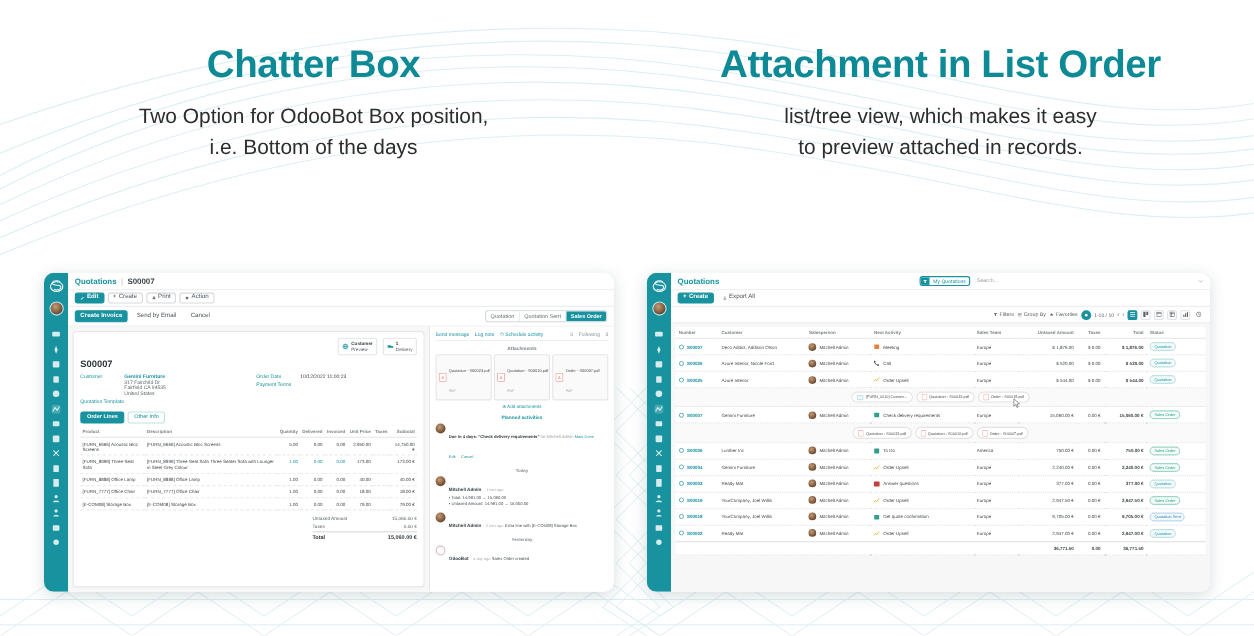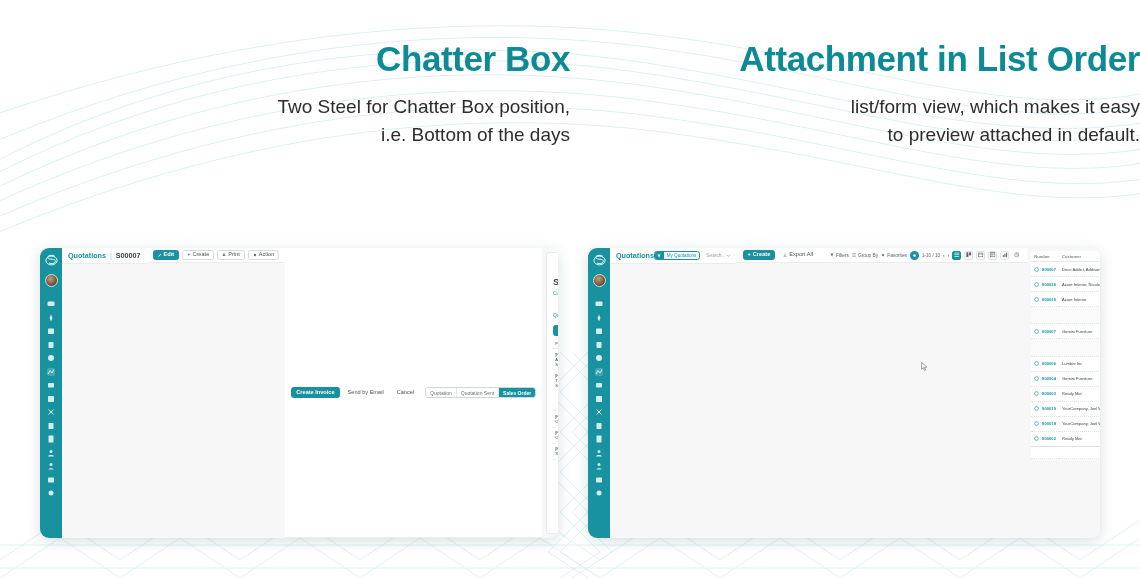--- a/index.html
+++ b/index.html
@@ -8,21 +8,21 @@
     font-family: "Liberation Sans", sans-serif;
     background: #ffffff;
     position: relative;
     overflow: hidden;
   }
   .bg-waves { position: absolute; inset: 0; z-index: 0; pointer-events: none; }
   .stage { position: relative; z-index: 2; width: 1140px; height: 578px; }
 
   
   .headers { display: flex; width: 1140px; padding-top: 40px; }
-  .hcol { width: 570px; text-align: right; }
+  .hcol { width: 570px; text-align: center; }
   .htitle {
     font-size: 35px; font-weight: bold; color: #0d8a96;
     letter-spacing: -0.4px; line-height: 1.1;
   }
   .hsub {
     margin-top: 14px; font-size: 19px; color: #2d2d2d;
     line-height: 1.5; font-weight: 400;
   }
   .hsub div { white-space: nowrap; }
 
@@ -42,21 +42,21 @@
   .side-logo { width: 15px; height: 15px; opacity: .95; }
   .side-avatar {
     width: 13px; height: 13px; border-radius: 50%;
     background: radial-gradient(circle at 40% 35%, #c99b74, #6b4a31 70%);
     border: 1px solid #bfe4e8; margin-top: 6px;
   }
   .side-icons { margin-top: 13px; display: flex; flex-direction: column; gap: 5.5px; align-items: center; }
   .side-ic { width: 8px; height: 8px; opacity: .82; }
   .side-ic.active { background: rgba(255,255,255,.25); border-radius: 2px; }
 
-  .odoo-body { flex: 1; display: flex; flex-direction: row; background: #f7f7f8; min-width: 0; }
+  .odoo-body { flex: 1; display: flex; flex-direction: column; background: #f7f7f8; min-width: 0; }
 
   .odoo-topbar {
     height: 16px; background: #fff; display: flex; align-items: center;
     padding: 0 6px; border-bottom: 1px solid #ececec; flex: 0 0 16px;
   }
   .bc { font-size: 7.2px; color: #17929e; font-weight: 600; white-space: nowrap; }
   .bc .sep { color: #b9c3c5; margin: 0 2px; font-weight: 400; }
   .bc .rec { color: #3a4246; font-weight: 600; }
 
   .odoo-ctrlbar {
@@ -206,29 +206,29 @@
       <path d="M0,568 H1140"></path>
   </g>
 </svg>
 
 <div class="stage">
 
   <div class="headers">
     <div class="hcol">
       <div class="htitle">Chatter Box</div>
       <div class="hsub">
-        <div>Two Steel for Chatter Box position,</div>
+        <div>Two Option for OdooBot Box position,</div>
         <div>i.e. Bottom of the days</div>
       </div>
     </div>
     <div class="hcol">
       <div class="htitle">Attachment in List Order</div>
       <div class="hsub">
-        <div>list/form view, which makes it easy</div>
-        <div>to preview attached in default.</div>
+        <div>list/tree view, which makes it easy</div>
+        <div>to preview attached in records.</div>
       </div>
     </div>
   </div>
 
   <div class="window win-left">
 
     <div class="odoo-side">
       <svg class="side-logo" viewBox="0 0 24 24" fill="none" stroke="#fff" stroke-width="1.6">
         <path d="M17 5c-3-2-9-2-11 1s4 4 7 4 6 1 5 4-6 4-10 2"></path>
         <ellipse cx="12" cy="12" rx="9" ry="7"></ellipse>

